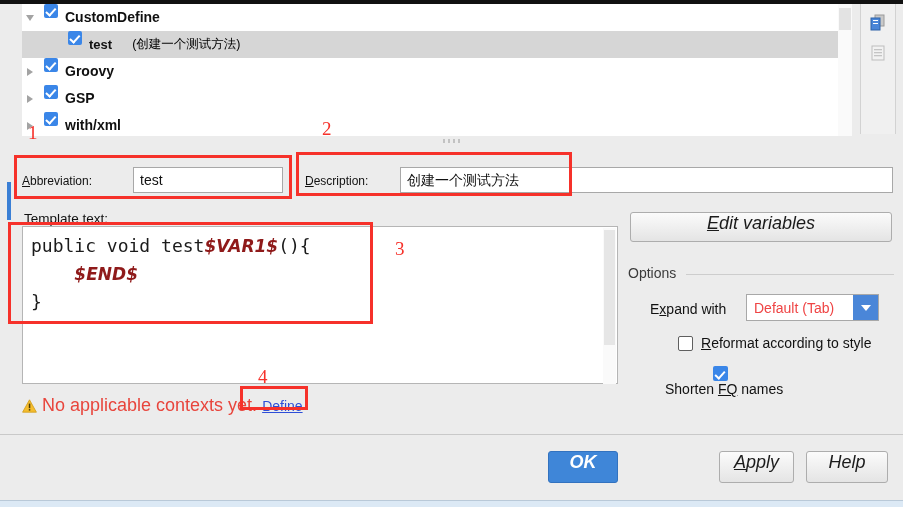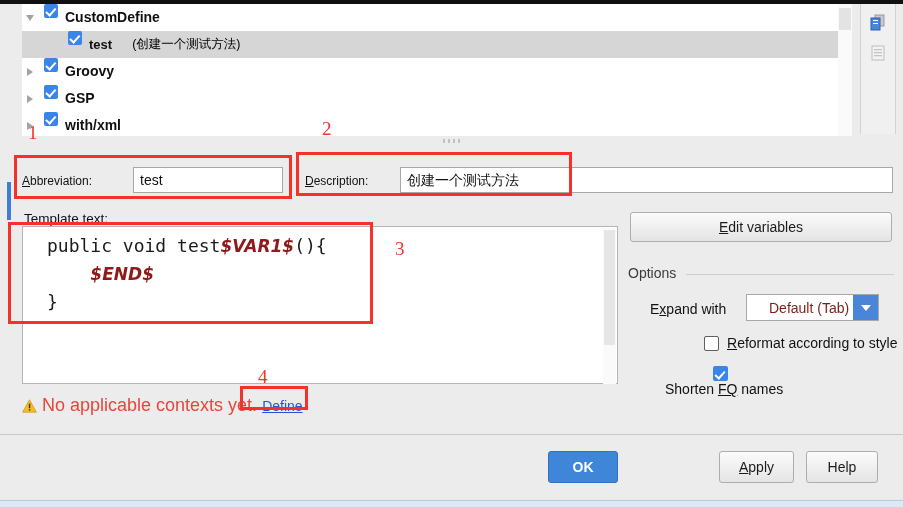--- a/index.html
+++ b/index.html
@@ -98,53 +98,53 @@
   }
 
   
   .tmpl-wrap{
     position:absolute;left:22px;top:222px;width:596px;height:158px;
     background:#fff;border:1px solid #b5b5b5;box-sizing:border-box;
   }
   .tmpl-code{
     position:absolute;left:8px;top:5px;right:16px;
     font-family:"DejaVu Sans Mono", monospace;font-size:18px;
-    line-height:27px;color:#1b1b1b;white-space:pre;margin-left:16px;
+    line-height:27px;color:#1b1b1b;white-space:pre;
   }
   .var{color:#8f1a1a;font-weight:bold;font-style:italic;font-family:"DejaVu Sans", sans-serif;font-size:17px;}
   .tmpl-sb{position:absolute;right:1px;top:1px;width:13px;height:156px;background:#fafafa;}
   .tmpl-sb-thumb{position:absolute;right:1px;top:2px;width:11px;height:115px;background:#e6e6e6;}
 
   
   .ctx-line{position:absolute;left:22px;top:391px;display:flex;align-items:center;gap:5px;}
   .warn-tri{width:15px;height:14px;position:relative;flex:0 0 15px;}
   .ctx-text{color:#e8453c;font-size:18px;}
   .ctx-link{color:#2d4ed8;font-size:14px;text-decoration:underline;cursor:pointer;}
 
   
   .btn{
-    box-sizing:border-box;font-size:14px;color:#1b1b1b;
+    box-sizing:border-box;font-size:18px;color:#1b1b1b;
     background:linear-gradient(#fbfbfb,#e4e4e4);
     border:1px solid #adadad;border-radius:3px;
-    display:flex;align-items:center;justify-content:center;
-    font-family:"Liberation Sans", sans-serif;cursor:default;
+    display:flex;align-items:flex-start;justify-content:center;
+    font-family:"Liberation Sans", sans-serif;cursor:default;font-style:italic;
   }
   .btn-edit-vars{position:absolute;left:630px;top:208px;width:262px;height:30px;}
 
   .opt-title{position:absolute;left:628px;top:261px;font-size:14px;color:#3b3b3b;background:#ececec;padding-right:6px;}
   .opt-rule{position:absolute;left:628px;top:270px;width:266px;height:1px;background:#cdcdcd;}
   .opt-rule-mask{position:absolute;left:628px;top:262px;width:58px;height:16px;background:#ececec;}
 
   .expand-label{position:absolute;left:650px;top:297px;font-size:14px;color:#111;}
   .combo{
     position:absolute;left:746px;top:290px;width:133px;height:27px;
     background:#fff;border:1px solid #a8a8a8;box-sizing:border-box;
     display:flex;align-items:center;
   }
-  .combo-val{padding-left:22px;font-size:14px;color:#7f1d1d;flex:1;}
+  .combo-val{padding-left:7px;font-size:14px;color:#ef4444;flex:1;}
   .combo-arrow{
     width:25px;height:25px;background:#4a86d8;display:flex;
     align-items:center;justify-content:center;flex:0 0 25px;
   }
   .combo-arrow i{width:0;height:0;border-left:5px solid transparent;border-right:5px solid transparent;border-top:6px solid #fff;display:block;}
 
   .opt-row{position:absolute;display:flex;align-items:center;}
   .opt-row .ocbx{
     width:15px;height:15px;flex:0 0 15px;box-sizing:border-box;margin-right:8px;border-radius:2px;position:relative;
   }
@@ -157,21 +157,21 @@
   .footer{
     position:absolute;left:0;top:434px;width:903px;height:66px;background:#ececec;
     border-top:1px solid #c9c9c9;
   }
   .footer-btn{position:absolute;top:16px;height:32px;border-radius:3px;}
   .btn-ok{
     left:548px;width:70px;background:#3f86d8;border:1px solid #3272bf;color:#fff;font-weight:bold;
   }
   .btn-cancel{left:629px;width:78px;}
   .btn-apply{left:719px;width:75px;}
-  .btn-help{left:806px;width:72px;}
+  .btn-help{left:806px;width:82px;}
   .bottom-strip{position:absolute;left:0;top:500px;width:903px;height:7px;background:#dce9f5;border-top:1px solid #b9c9d8;}
 
   
   .anno-box{position:absolute;border:3px solid #f6312a;box-sizing:border-box;pointer-events:none;}
   .anno-num{position:absolute;color:#f6312a;font-size:19px;font-family:"Liberation Serif", serif;pointer-events:none;}
 </style>
 </head>
 <body>
 
 <div id="root">
@@ -294,21 +294,21 @@
     <span class="opt-title">Options</span>
 
     <span class="expand-label">E<span class="mn">x</span>pand with</span>
     <div class="combo">
       <span class="combo-val">Default (Tab)</span>
       <span class="combo-arrow">
           <i></i>
         </span>
     </div>
 
-    <div class="opt-row" style="left:704px;top:331px;">
+    <div class="opt-row" style="left:678px;top:331px;">
       <span class="ocbx off"></span>
       <span class="opt-label"><span class="mn">R</span>eformat according to style</span>
     </div>
 
     <div class="opt-row" style="left:665px;top:362px;flex-direction:column;">
       <span class="ocbx on"></span>
       <span class="opt-label">Shorten <span class="mn">FQ</span> names</span>
     </div>
 
   </div>

